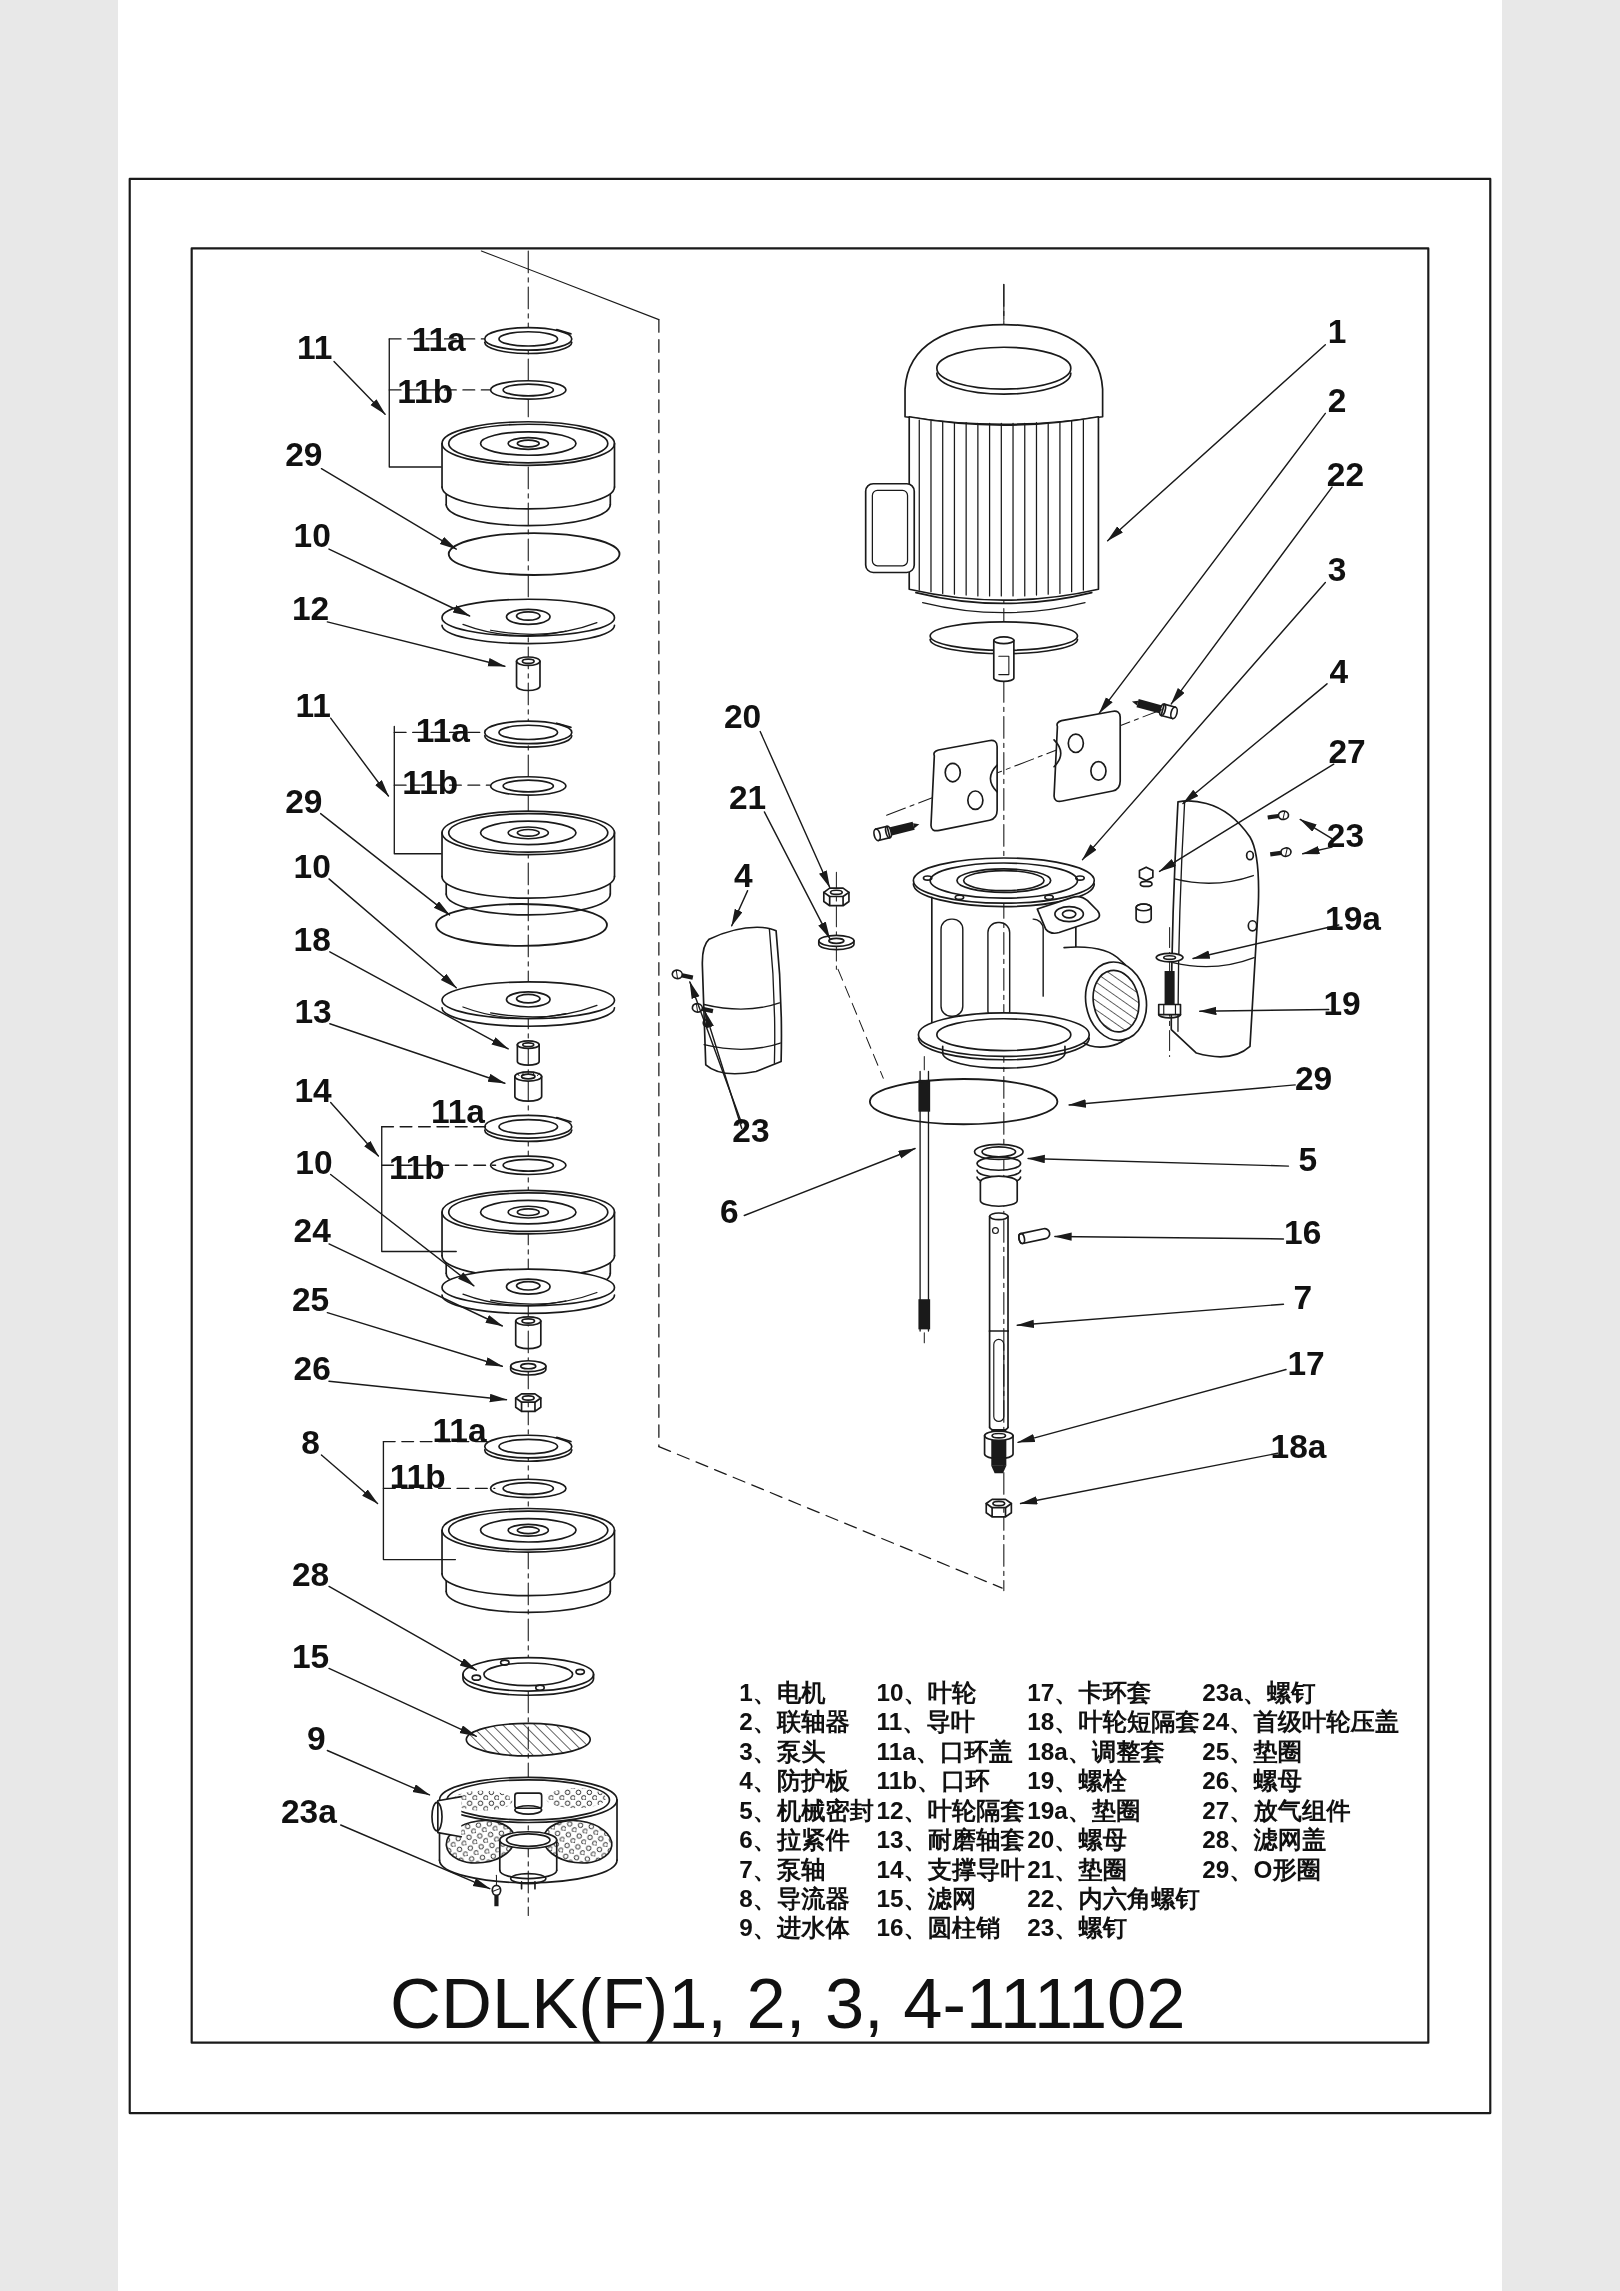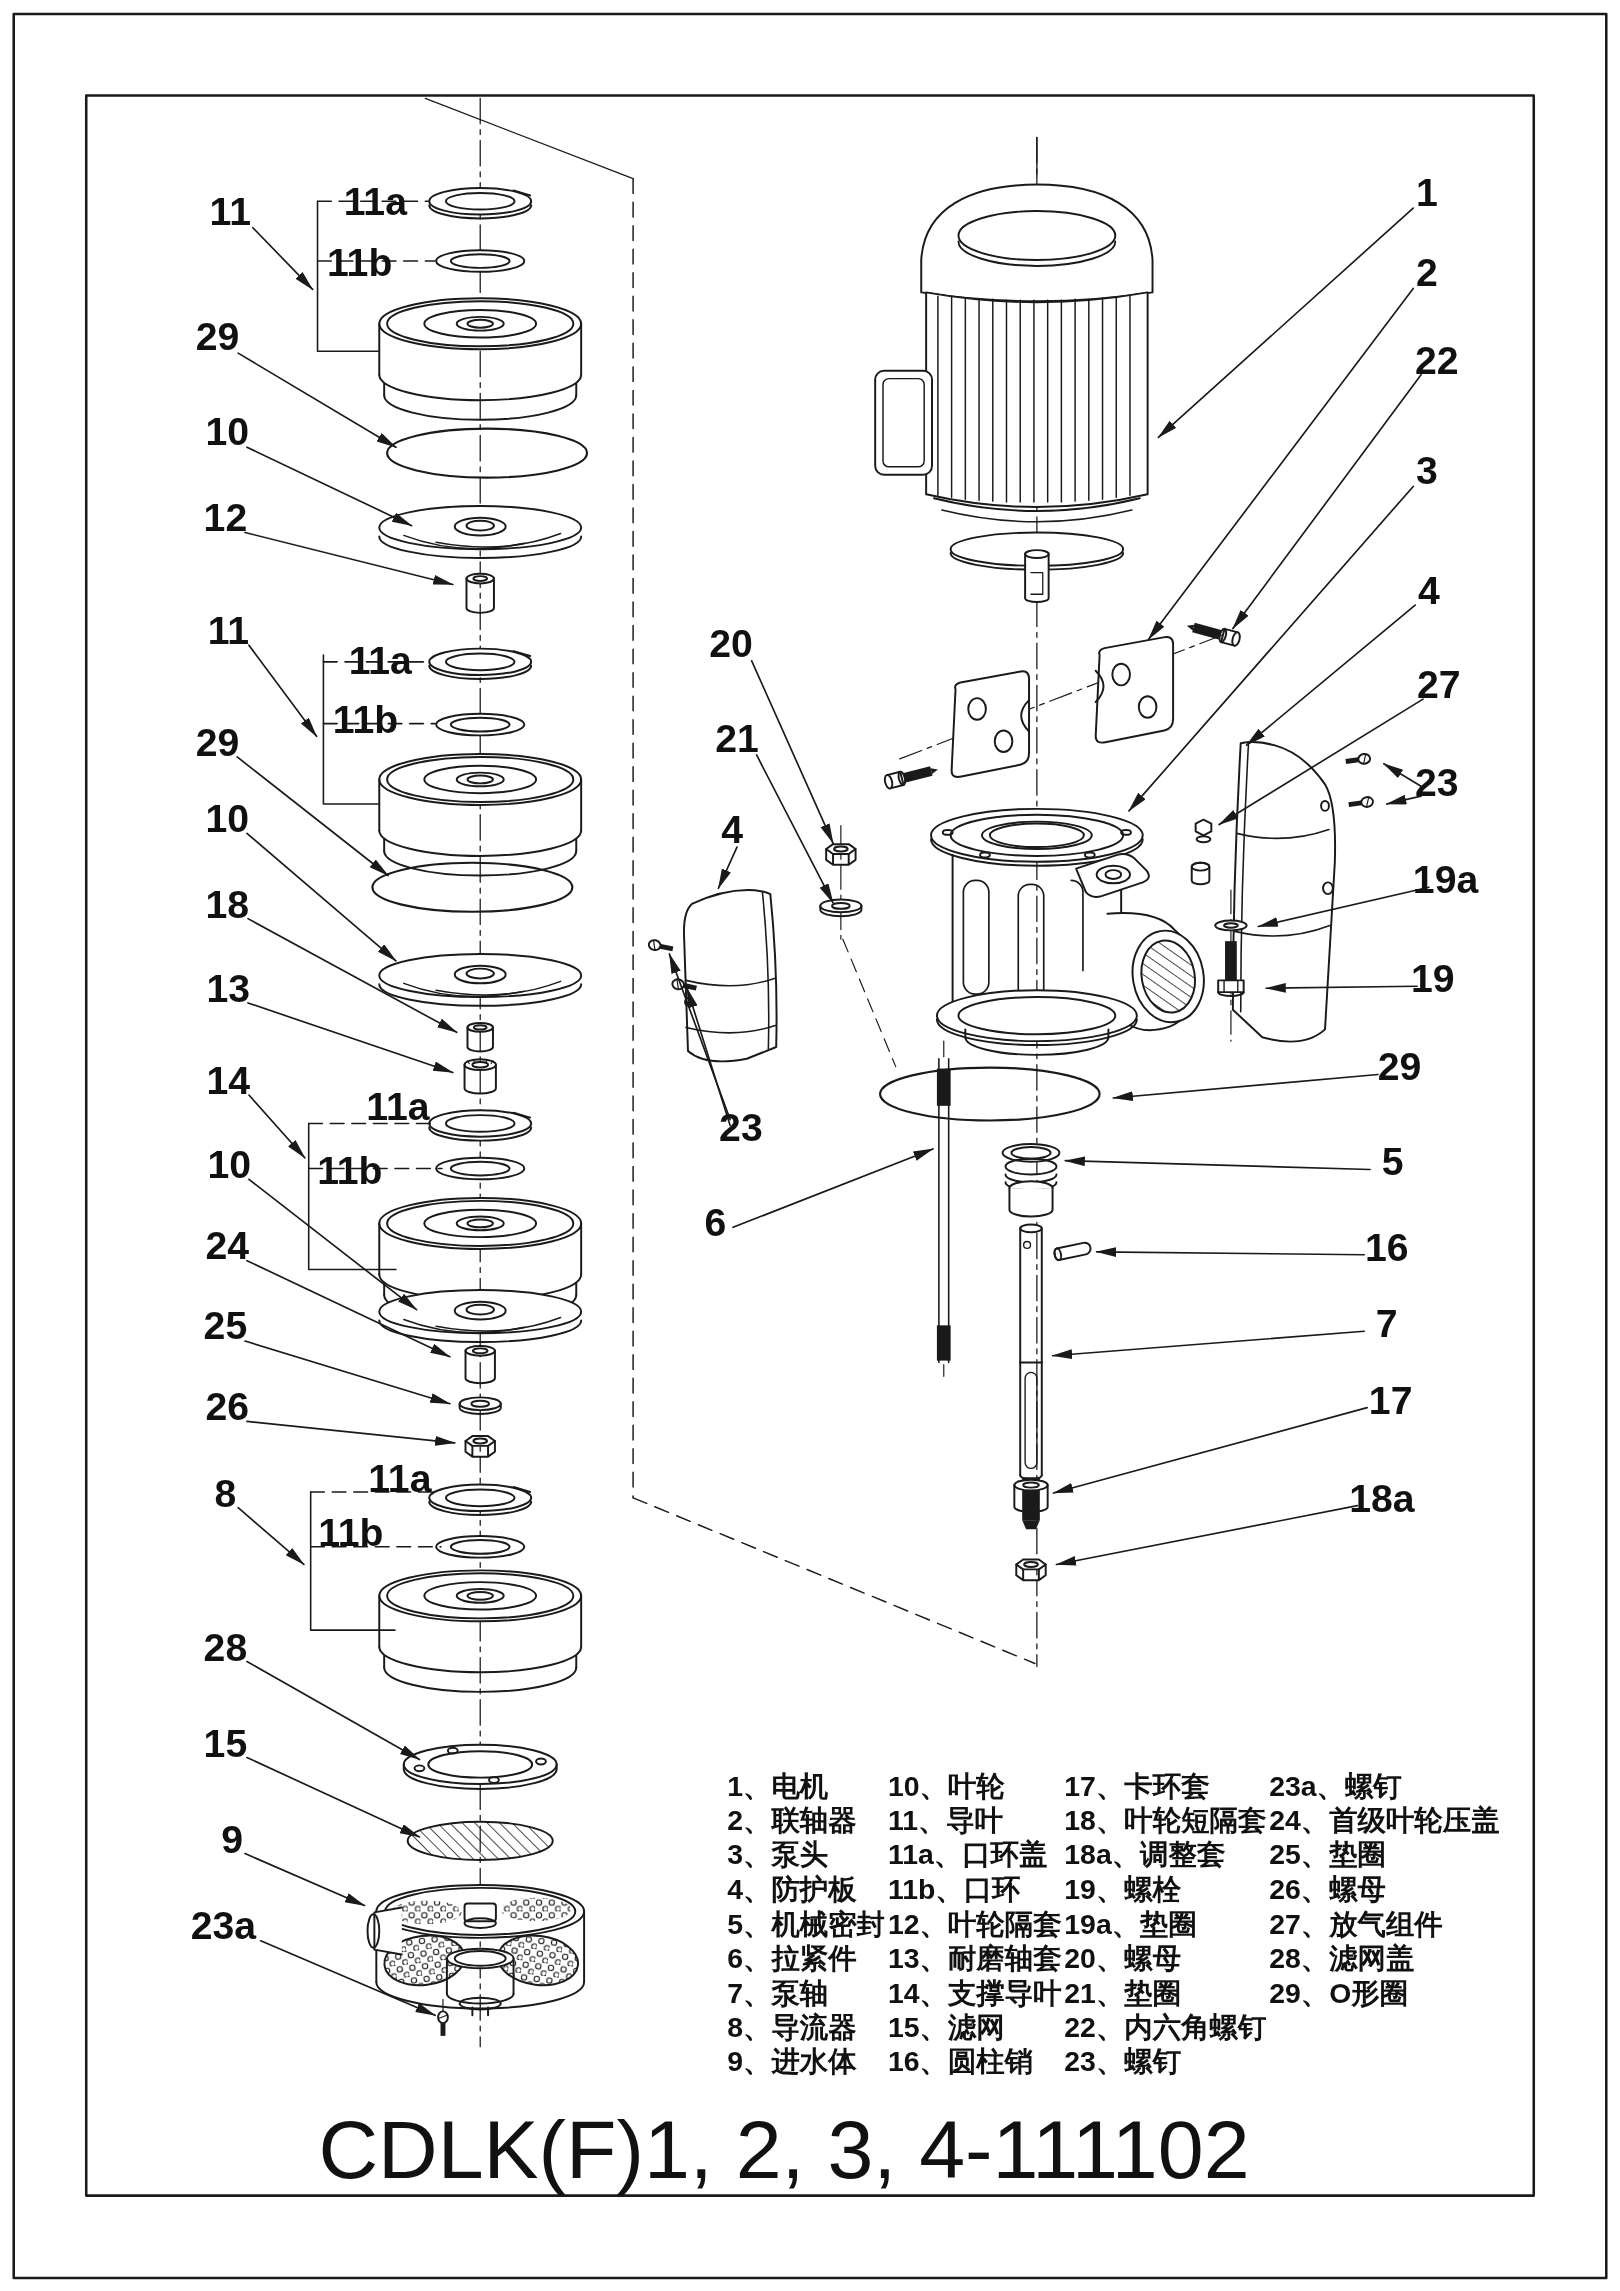--- a/index.html
+++ b/index.html
@@ -1,16 +1,16 @@
 <!DOCTYPE html>
 <html><head>
 <meta charset="utf-8">
 <style>
   html,body{margin:0;padding:0;background:#e8e8e8;}
-  .sheet{position:relative;width:1620px;height:2292px;background:#ffffff;margin:0 auto;overflow:hidden;}
+  .sheet{position:relative;width:1384px;height:2292px;background:#ffffff;margin:0 auto;overflow:hidden;}
   svg{position:absolute;left:0;top:0;width:100%;height:100%;}
   .callout{font-family:"Liberation Sans",sans-serif;font-weight:700;font-size:40px;fill:#111;}
   .legend-item{font-family:"Liberation Sans","DejaVu Sans",sans-serif;font-weight:700;font-size:29px;fill:#111;}
   .title{font-family:"Liberation Sans",sans-serif;font-weight:400;font-size:84px;fill:#111;}
 </style>
 </head>
 <body>
 
 <div class="sheet">
 <svg viewBox="0 0 1653 2338" xmlns="http://www.w3.org/2000/svg">

